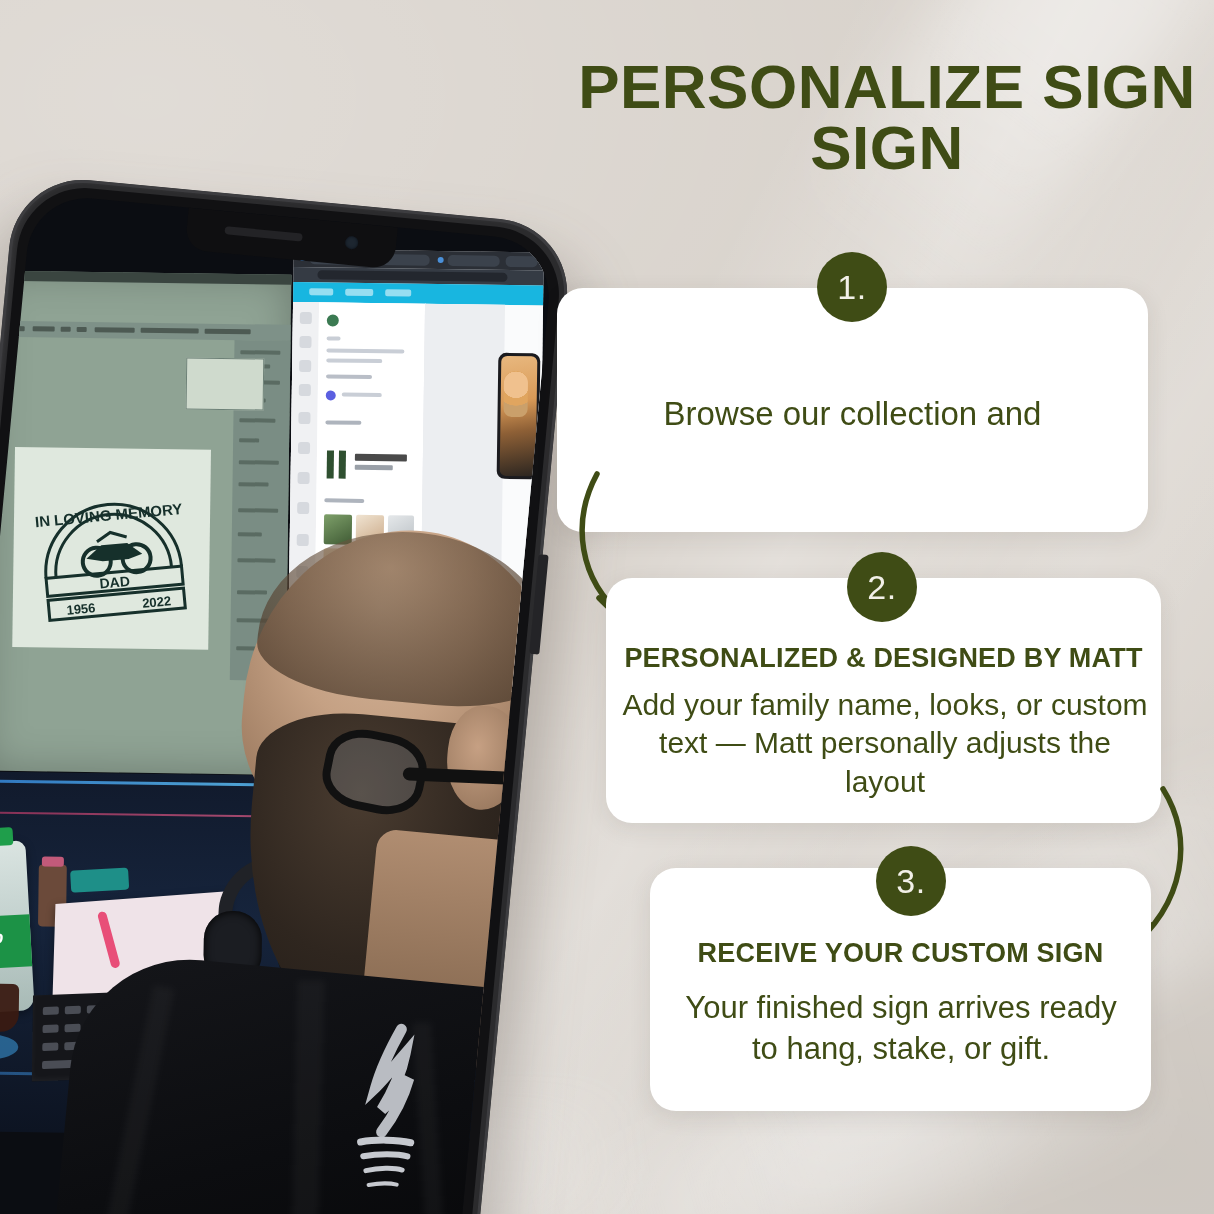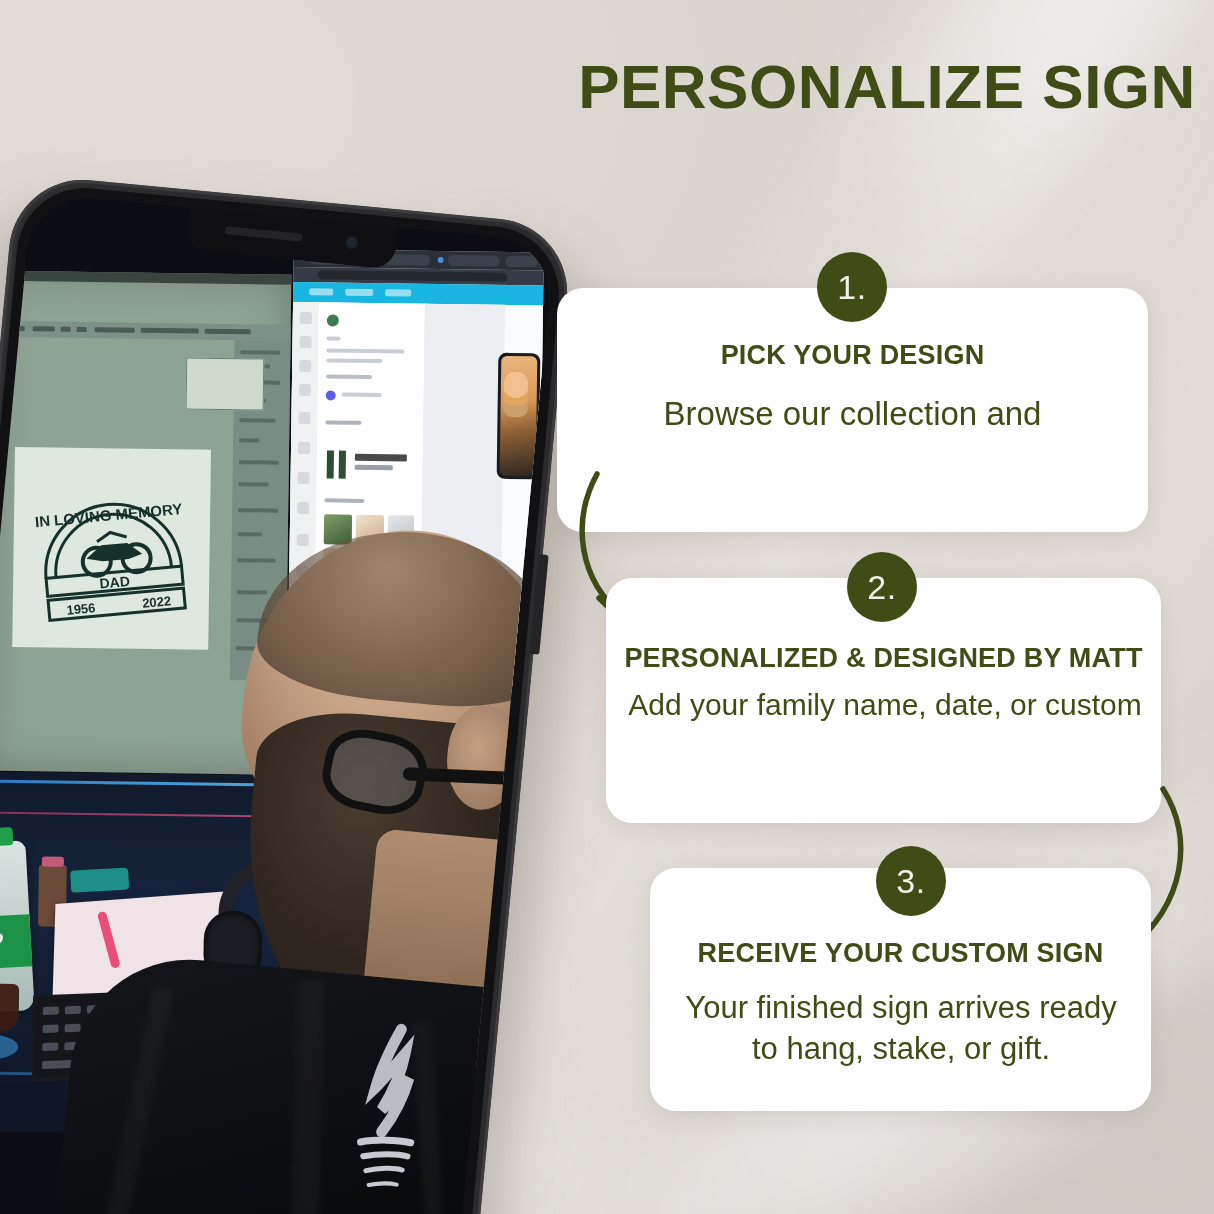--- a/index.html
+++ b/index.html
@@ -401,41 +401,42 @@
         <path d="M24 154 C36 150 52 148 60 150" fill="none" stroke="#c6c9cf" stroke-width="5" stroke-linecap="round"></path>
         <path d="M28 168 C38 165 50 164 56 165" fill="none" stroke="#c6c9cf" stroke-width="4" stroke-linecap="round"></path>
       </svg>
 
     </div>
   </div>
 
   <div class="head">
     <div class="title">
       <div>PERSONALIZE SIGN</div>
+      <div>SIGN</div>
     </div>
   </div>
 
   <div class="card card-1"></div>
   <div class="step-num num-1">1.</div>
-  <div class="step-title c1-title">PICK YOUR DESIGN</div>
   <div class="step-body c1-body">
     <div>Browse our collection and</div>
   </div>
 
   <svg class="arrow arrow-1" viewBox="0 0 170 190">
     <path d="M32 4 C6 52 14 110 58 146" fill="none" stroke="#3f4c15" stroke-width="5.5" stroke-linecap="round"></path>
     <path d="M34 128 C44 138 52 146 62 150" fill="none" stroke="#3f4c15" stroke-width="5.5" stroke-linecap="round"></path>
     <path d="M44 154 C52 152 58 150 64 148" fill="none" stroke="#3f4c15" stroke-width="5.5" stroke-linecap="round"></path>
   </svg>
 
   <div class="card card-2"></div>
   <div class="step-num num-2">2.</div>
   <div class="step-title c2-title">PERSONALIZED &amp; DESIGNED BY MATT</div>
   <div class="step-body c2-body">
-    <div>Add your family name, date, or custom</div>
+    <div>Add your family name, looks, or custom</div>
+    <div>text — Matt personally adjusts the layout</div>
   </div>
 
   <svg class="arrow arrow-2" viewBox="0 0 160 200">
     <path d="M88 4 C118 52 112 118 52 166" fill="none" stroke="#3f4c15" stroke-width="5.5" stroke-linecap="round"></path>
     <path d="M76 140 C66 152 58 160 48 166" fill="none" stroke="#3f4c15" stroke-width="5.5" stroke-linecap="round"></path>
     <path d="M66 172 C58 170 52 168 46 166" fill="none" stroke="#3f4c15" stroke-width="5.5" stroke-linecap="round"></path>
   </svg>
 
   <div class="card card-3"></div>
   <div class="step-num num-3">3.</div>

